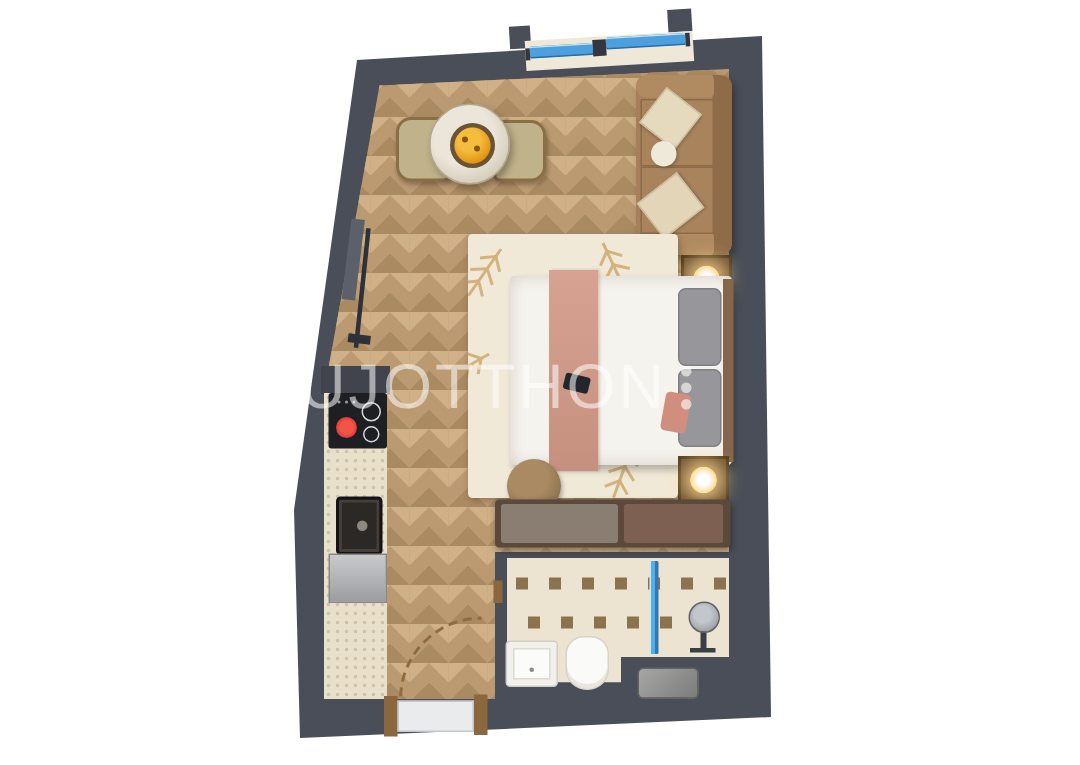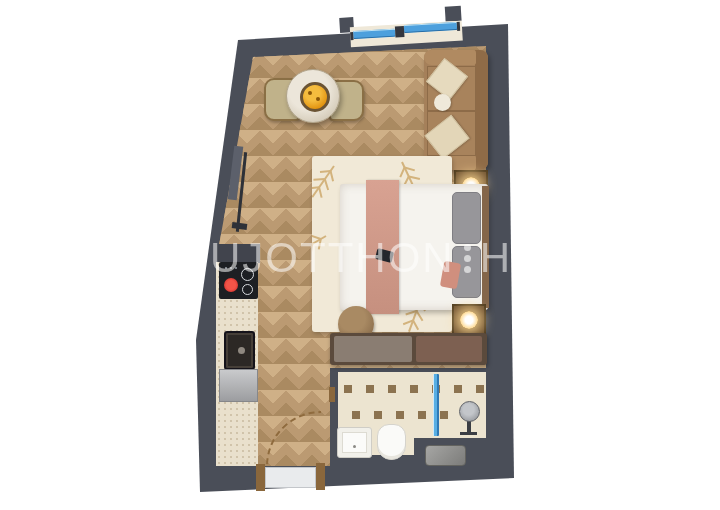--- a/index.html
+++ b/index.html
@@ -101,21 +101,21 @@
   .shower-stem{left:467px;top:420px;width:4px;height:14px;background:#3b3e44;}
   .shower-base{left:460px;top:432px;width:17px;height:3px;background:#3b3e44;}
   .bath-sink{left:337px;top:427px;width:35px;height:31px;background:#fbfbf9;border:1px solid #cfcdc6;border-radius:3px;box-sizing:border-box;box-shadow:inset 0 0 0 4px #f1f0ea, inset 0 0 0 5px #dddbd2;}
   .drain{left:15px;top:17px;width:3px;height:3px;border-radius:50%;background:#8b8a85;}
   .toilet{left:377px;top:424px;width:29px;height:36px;background:#fafaf8;border:1px solid #d5d3cc;box-sizing:border-box;
     border-radius:12px 12px 14px 14px;box-shadow:inset 0 -3px 0 #e8e6df;}
   .bath-mat{left:425px;top:445px;width:41px;height:21px;border:1px solid #63635f;box-sizing:border-box;
     background:linear-gradient(135deg,#a6a6a4,#7c7c7a);border-radius:4px;}
 
   
-  .watermark{left:210px;top:234px;width:310px;height:48px;display:flex;align-items:center;gap:9px;
+  .watermark{left:200px;top:234px;width:310px;height:48px;display:flex;align-items:center;gap:9px;
     color:rgba(255,255,255,.55);pointer-events:none;text-align:right;}
   .wm-text{font-size:42px;letter-spacing:2px;font-weight:400;line-height:1;}
   .wm-dots{display:flex;flex-direction:column;gap:4px;}
   .wm-dot{width:7px;height:7px;border-radius:50%;background:rgba(255,255,255,.6);}
 </style>
 </head>
 <body>
 
 <div class="canvas">
 
@@ -232,16 +232,15 @@
   <div class="abs toilet"></div>
   <div class="abs bath-mat"></div>
 
   <div class="abs watermark">
     <span class="wm-text">UJOTTHON</span>
     <span class="wm-dots">
       <span class="wm-dot"></span>
         <span class="wm-dot"></span>
         <span class="wm-dot"></span>
     </span>
-    <span class="wm-text">HU</span>
   </div>
 
 </div>
 
 </body></html>

